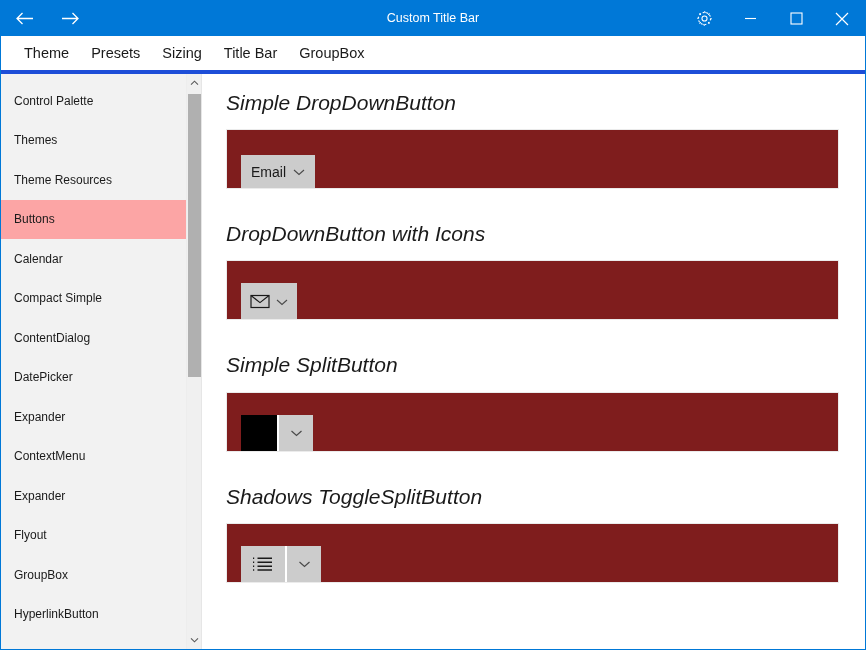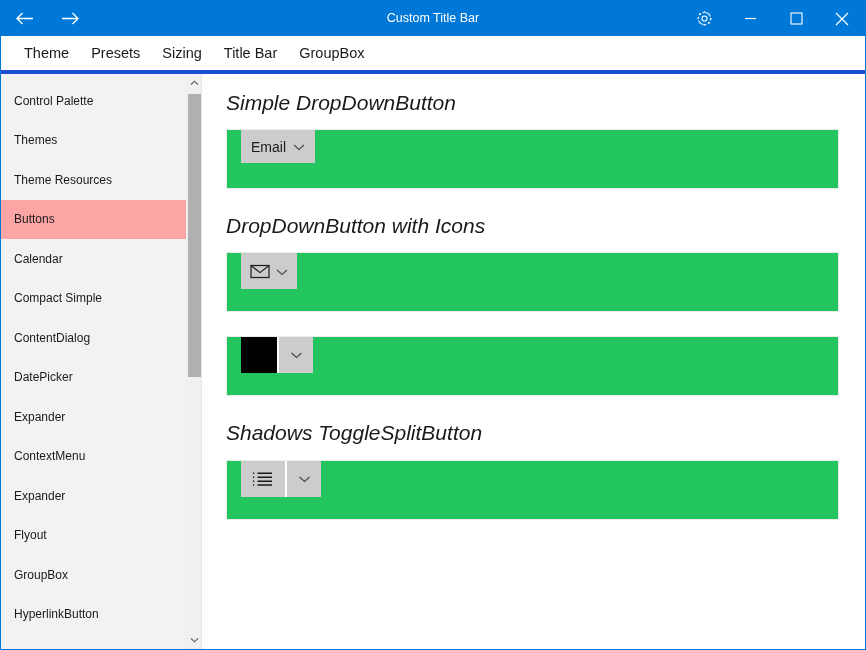--- a/index.html
+++ b/index.html
@@ -177,27 +177,27 @@
   .section-title {
     font-size: 21px;
     color: #1a1a1a;
     font-weight: normal;
     margin: 0 0 14px 0;
     line-height: 1.2;
     font-style: italic;
   }
   .panel {
     border: 1px solid #ebebeb;
-    background: #22c55e;
+    background: #7f1d1d;
     height: 60px;
     display: flex;
-    align-items: flex-start;
+    align-items: flex-end;
     padding-left: 14px;
     box-sizing: border-box;
-    margin-bottom: 24px;
+    margin-bottom: 32px;
   }
 
   
   .ddb {
     background: #cccccc;
     height: 33px;
     display: inline-flex;
     align-items: center;
     padding: 0 10px;
     gap: 7px;
@@ -414,20 +414,21 @@
             <span class="chev">
               <svg width="12" height="8" viewBox="0 0 12 8" fill="none" stroke="#4a4a4a" stroke-width="1.1">
                 <path d="M1 2 L6 6.4 L11 2"></path>
               </svg>
             </span>
           </div>
         </div>
       </div>
 
       <div class="section">
+        <h2 class="section-title">Simple SplitButton</h2>
         <div class="panel">
           <div class="splitbtn">
             <div class="primary-swatch"></div>
             <div class="sep"></div>
             <div class="drop">
               <span>
                 <svg width="13" height="8" viewBox="0 0 13 8" fill="none" stroke="#4a4a4a" stroke-width="1.2">
                   <path d="M1.5 2 L6.5 6.5 L11.5 2"></path>
                 </svg>
               </span>

